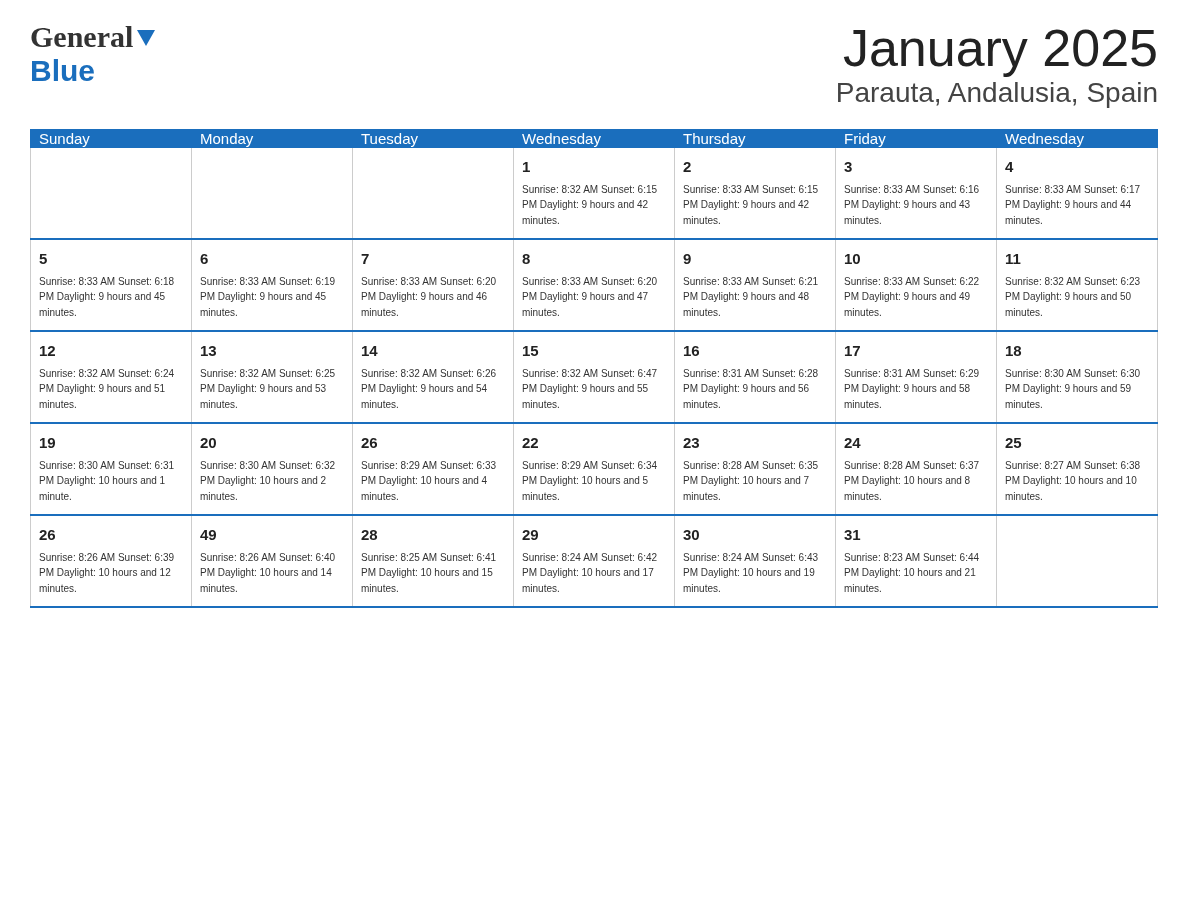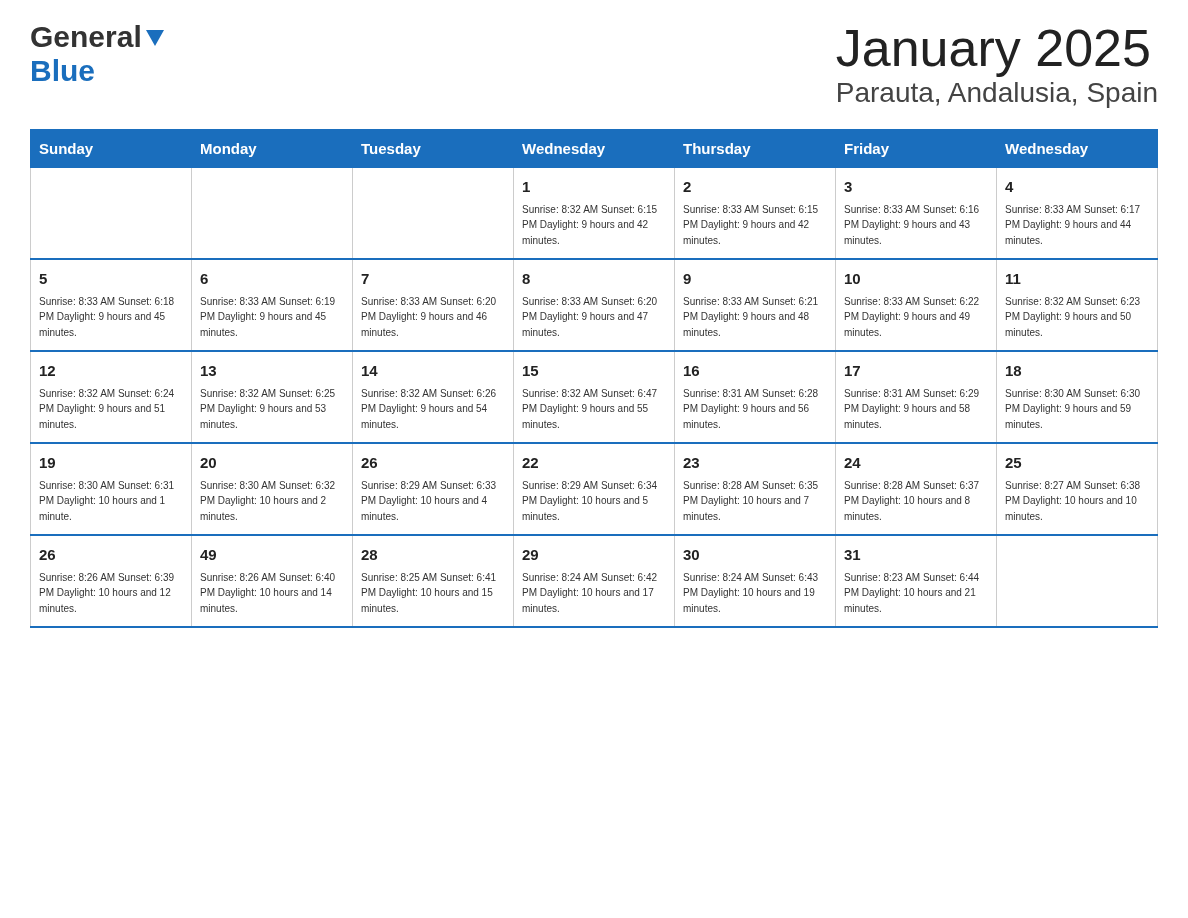--- a/index.html
+++ b/index.html
@@ -16,43 +16,44 @@
       justify-content: space-between;
       align-items: flex-start;
       margin-bottom: 20px;
     }
     .logo {
       display: flex;
       flex-direction: column;
       align-items: flex-start;
     }
     .title-block {
+      text-align: right;
       margin-left: 32px;
     }
     .title-block h1 {
       font-size: 52px;
       font-weight: normal;
       color: #222;
       line-height: 1.1;
     }
     .title-block h2 {
       font-size: 28px;
       font-weight: normal;
       color: #444;
     }
     .calendar {
       width: 100%;
       border-collapse: collapse;
     }
     .calendar thead th {
       background-color: #1a6ebd;
       color: #fff;
-      padding: 10px 8px;
+      padding: 0 8px;
       font-size: 15px;
-      font-weight: bold;
+      font-weight: normal;
       text-align: left;
       border: 1px solid #1a6ebd;
     }
     .calendar tbody td {
       vertical-align: top;
       padding: 8px 8px 10px 8px;
       border: 1px solid #ccc;
       width: 14.28%;
       min-height: 110px;
       font-size: 12.5px;
@@ -72,20 +73,21 @@
       color: #333;
       font-size: 10px;
       line-height: 1.55;
     }
     .empty-cell {
       background: #fff;
     }
     .logo-row {
       display: flex;
       align-items: center;
+      font-family: Liberation Serif, serif;
     }
     .logo-text-general {
       font-size: 30px;
       font-weight: bold;
       color: #333;
     }
     .logo-text-blue {
       font-size: 30px;
       font-weight: bold;
       color: #1a6ebd;

